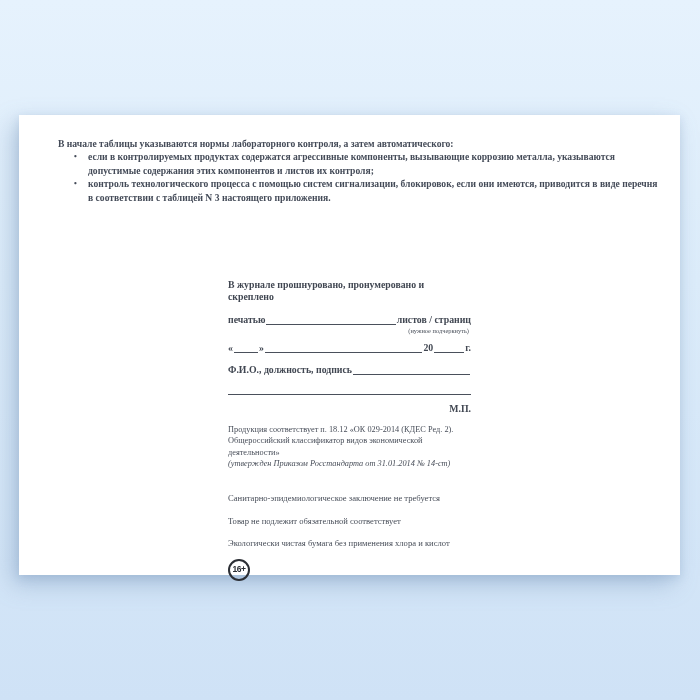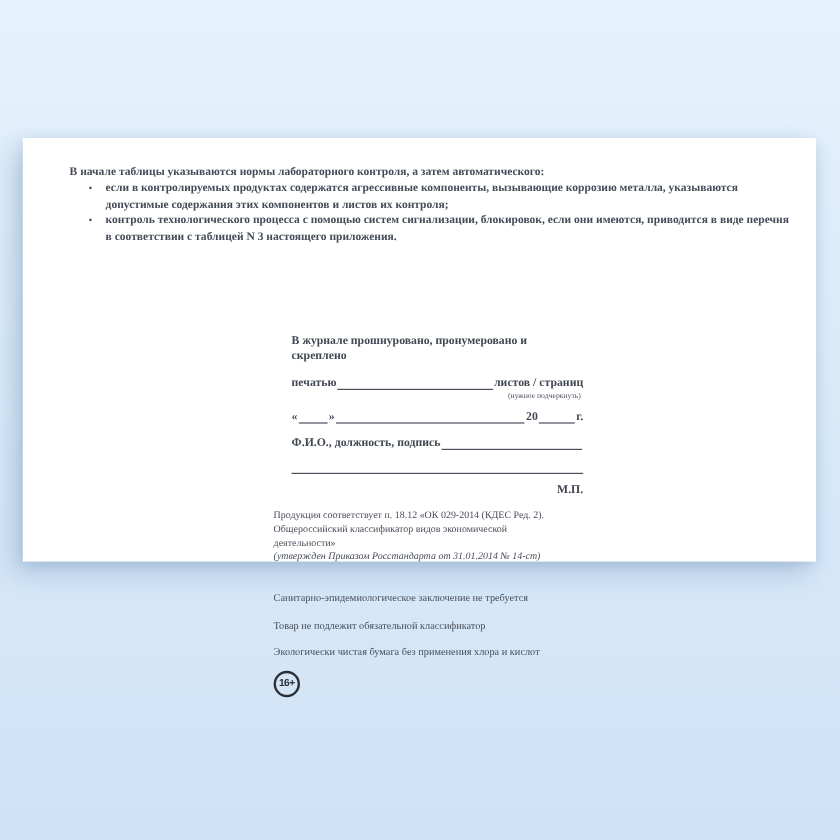--- a/index.html
+++ b/index.html
@@ -3,37 +3,37 @@
 <meta charset="utf-8">
 <style>
   html,body{margin:0;padding:0;}
   body{
     width:700px;height:700px;overflow:hidden;position:relative;
     background:linear-gradient(180deg,#e6f2fd 0%,#dcecfa 40%,#cfe2f6 100%);
     font-family:"Liberation Serif","DejaVu Serif",serif;
     -webkit-font-smoothing:antialiased;
   }
   .sheet{
-    position:absolute;left:19px;top:115px;width:661px;height:353px;
+    position:absolute;left:19px;top:115px;width:661px;height:460px;
     background:#ffffff;
     box-shadow:-7px 9px 22px rgba(104,136,176,.38),0 3px 9px rgba(104,136,176,.22);
   }
 
   
   .intro{
     position:absolute;left:39px;top:22px;width:600px;
     color:#444b58;font-size:9.6px;line-height:13.4px;font-weight:bold;
   }
   .bullet{display:flex;margin-left:16px;}
   .bullet .dot{flex:0 0 14px;font-size:8px;line-height:13.4px;}
   .bullet .bl{flex:1;}
 
   
   .journal{
-    position:absolute;left:224px;top:164px;width:243px;
+    position:absolute;left:209px;top:164px;width:243px;
     color:#414752;font-size:9.8px;line-height:12px;font-weight:bold;
   }
   .jrow{display:flex;align-items:flex-end;white-space:nowrap;}
   .blank{flex:1 1 auto;border-bottom:1px solid #4a505b;margin:0 1px 1px 1px;min-width:8px;}
   .blank.w24{flex:0 0 24px;}
   .blank.w30{flex:0 0 30px;}
   .j-seal{margin-top:11px;}
   .j-note{font-size:6.4px;line-height:8px;font-weight:normal;color:#4a505b;text-align:right;margin-top:1px;padding-right:2px;}
   .j-date{margin-top:7px;}
   .j-name{margin-top:10px;}
@@ -111,21 +111,21 @@
 
     <div class="j-mp">М.П.</div>
   </div>
 
   <div class="colophon">
     <div>Продукция соответствует п. 18.12 «ОК 029-2014 (КДЕС Ред. 2).</div>
     <div>Общероссийский классификатор видов экономической деятельности»</div>
     <div class="c-it">(утвержден Приказом Росстандарта от 31.01.2014 № 14-ст)</div>
 
     <div class="c-note first">Санитарно-эпидемиологическое заключение не требуется</div>
-    <div class="c-note">Товар не подлежит обязательной классификатор</div>
+    <div class="c-note">Товар не подлежит обязательной соответствует</div>
     <div class="c-note">Экологически чистая бумага без применения хлора и кислот</div>
 
     <div class="signrow">
       <div class="badge">16+</div>
     </div>
   </div>
 
 </div>
 
 </body></html>

